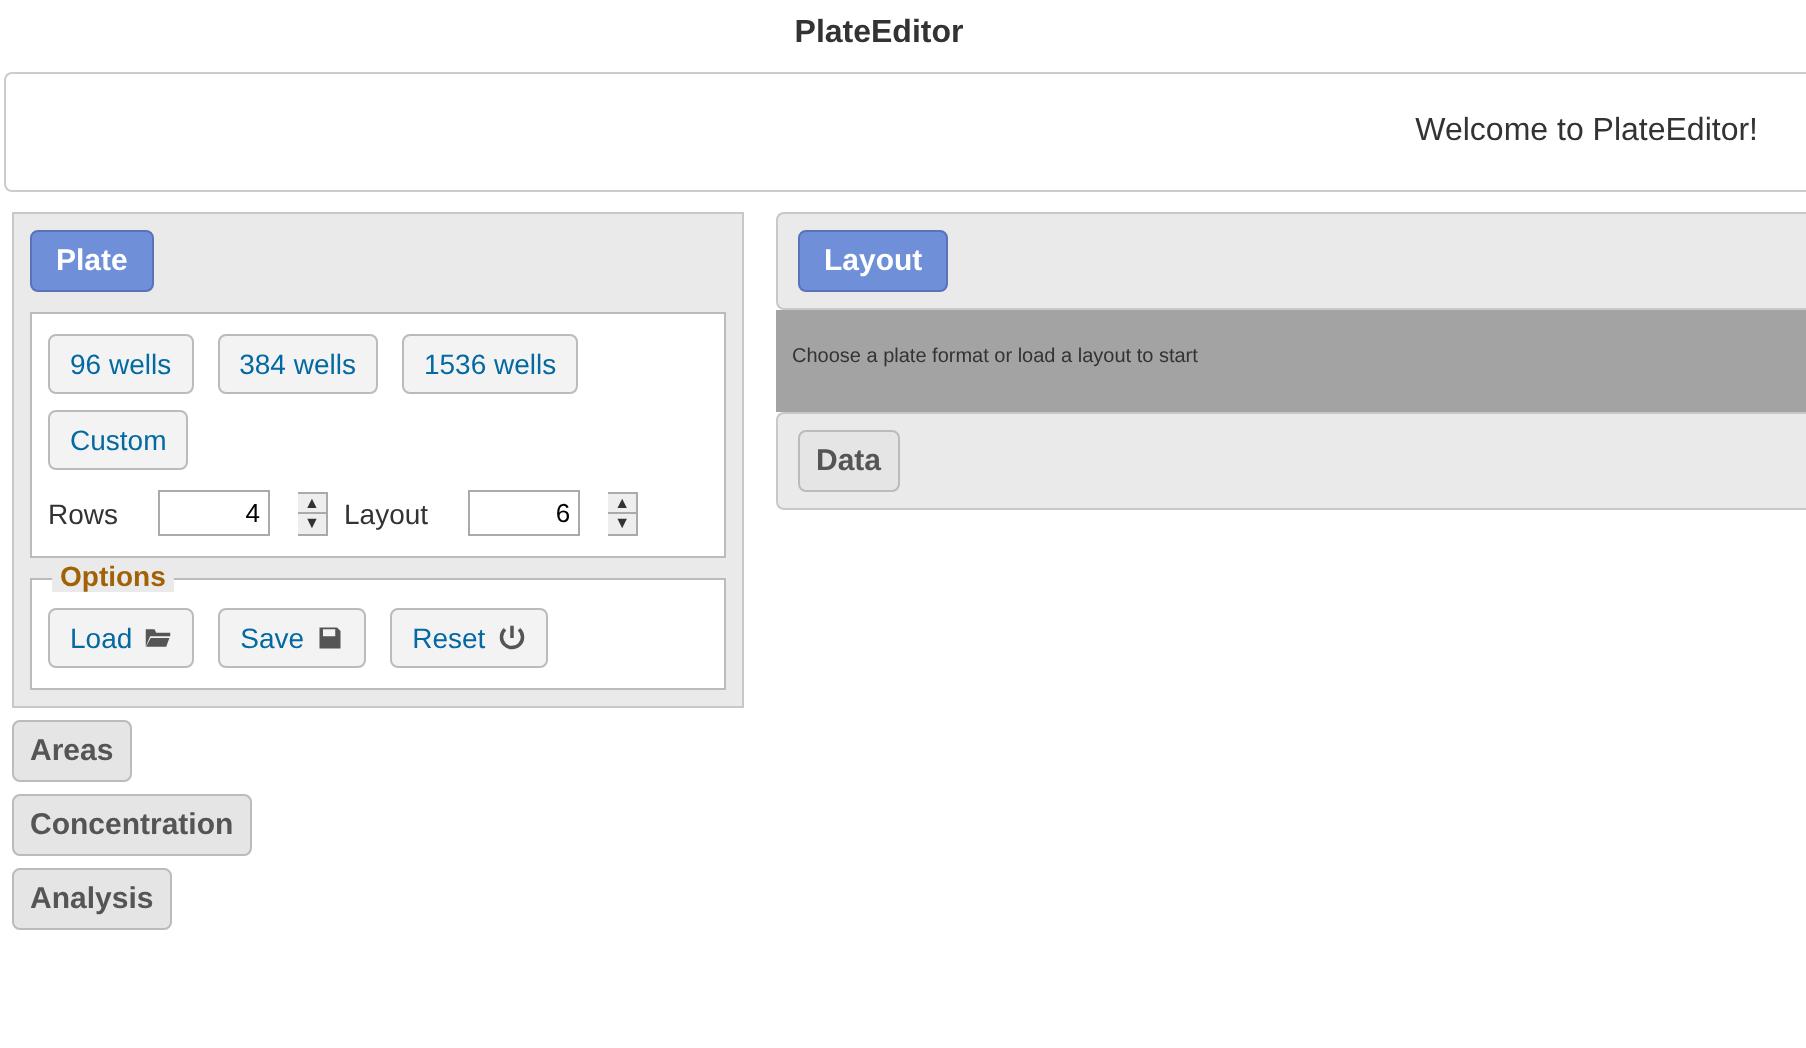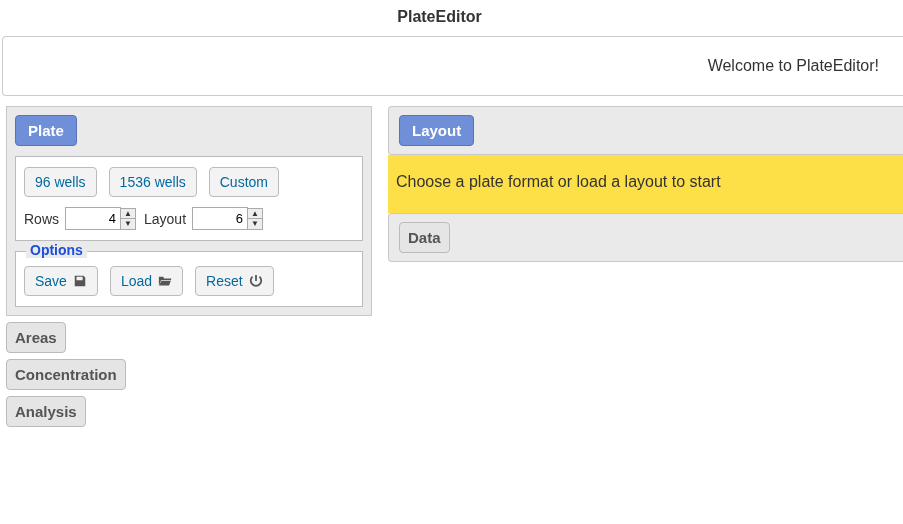--- a/index.html
+++ b/index.html
@@ -71,38 +71,38 @@
   }
   .fieldset.with-legend { padding-top: 14px; }
   .legend {
     position: absolute;
     top: -10px;
     left: 10px;
     background: #eaeaea;
     padding: 0 4px;
     font-weight: bold;
     font-size: 14px;
-    color: #1d4ed8;
+    color: #a16207;
   }
   .btn {
     display: inline-flex;
     align-items: center;
     gap: 6px;
     background: #f3f3f3;
     border: 1px solid #bbb;
     border-radius: 4px;
     padding: 6px 10px;
     font-size: 14px;
     color: #0369a1;
     cursor: pointer;
     margin-right: 4px;
   }
   .row { display: flex; align-items: center; gap: 8px; flex-wrap: wrap; }
   .row + .row { margin-top: 10px; }
-  .num-group { display: inline-flex; align-items: center; gap: 6px; }
+  .num-group { display: inline-flex; align-items: center; gap: 20px; }
   .num-input {
     width: 56px;
     border: 1px solid #aaa;
     padding: 3px 4px;
     font-size: 13px;
     text-align: right;
   }
   .spinner {
     display: inline-flex;
     flex-direction: column;
@@ -121,23 +121,23 @@
   }
   .spin-btn:first-child { border-bottom: 1px solid #aaa; }
   .right-panel {
     background: #eaeaea;
     border: 1px solid #c8c8c8;
     border-right: none;
     border-radius: 4px 0 0 4px;
     padding: 8px 10px;
   }
   .right-body {
-    background: #fde047;
+    background: #a3a3a3;
     padding: 18px 8px 22px 8px;
-    font-size: 16px;
+    font-size: 10px;
     color: #333;
   }
   .icon { width: 14px; height: 14px; display: inline-block; }
 </style>
 </head>
 <body>
 
 <div class="header">
   <span>PlateEditor</span>
 </div>
@@ -148,20 +148,21 @@
 
 <div class="main">
 
   <div class="left-col">
     <div class="panel">
       <span class="tab-active">Plate</span>
 
       <div class="fieldset">
         <div class="row">
           <span class="btn">96 wells</span>
+          <span class="btn">384 wells</span>
           <span class="btn">1536 wells</span>
           <span class="btn">Custom</span>
         </div>
         <div class="row">
           <div class="num-group">
             <span>Rows</span>
             <input class="num-input" value="4" style="">
             <span class="spinner">
               <span class="spin-btn">▲</span>
               <span class="spin-btn">▼</span>
@@ -175,29 +176,29 @@
               <span class="spin-btn">▼</span>
             </span>
           </div>
         </div>
       </div>
 
       <div class="fieldset with-legend">
         <span class="legend">Options</span>
         <div class="row">
           <span class="btn">
+            <span>Load</span>
+            <svg class="icon" viewBox="0 0 16 16">
+                <path fill="#555" d="M1 3h5l1 2h8v2H3.5L1 13V3zm1.8 5h11.7l-1.8 5H1.2l2.6-5z"></path>
+              </svg>
+          </span>
+          <span class="btn">
             <span>Save</span>
             <svg class="icon" viewBox="0 0 16 16">
                 <path fill="#555" d="M2 2h10l2 2v10H2V2zm2 1v4h7V3H4zm1 7h6v4H5v-4z"></path>
-              </svg>
-          </span>
-          <span class="btn">
-            <span>Load</span>
-            <svg class="icon" viewBox="0 0 16 16">
-                <path fill="#555" d="M1 3h5l1 2h8v2H3.5L1 13V3zm1.8 5h11.7l-1.8 5H1.2l2.6-5z"></path>
               </svg>
           </span>
           <span class="btn">
             <span>Reset</span>
             <svg class="icon" viewBox="0 0 16 16">
                 <path fill="none" stroke="#555" stroke-width="2" d="M8 1v7M4 3a6 6 0 1 0 8 0"></path>
               </svg>
           </span>
         </div>
       </div>

